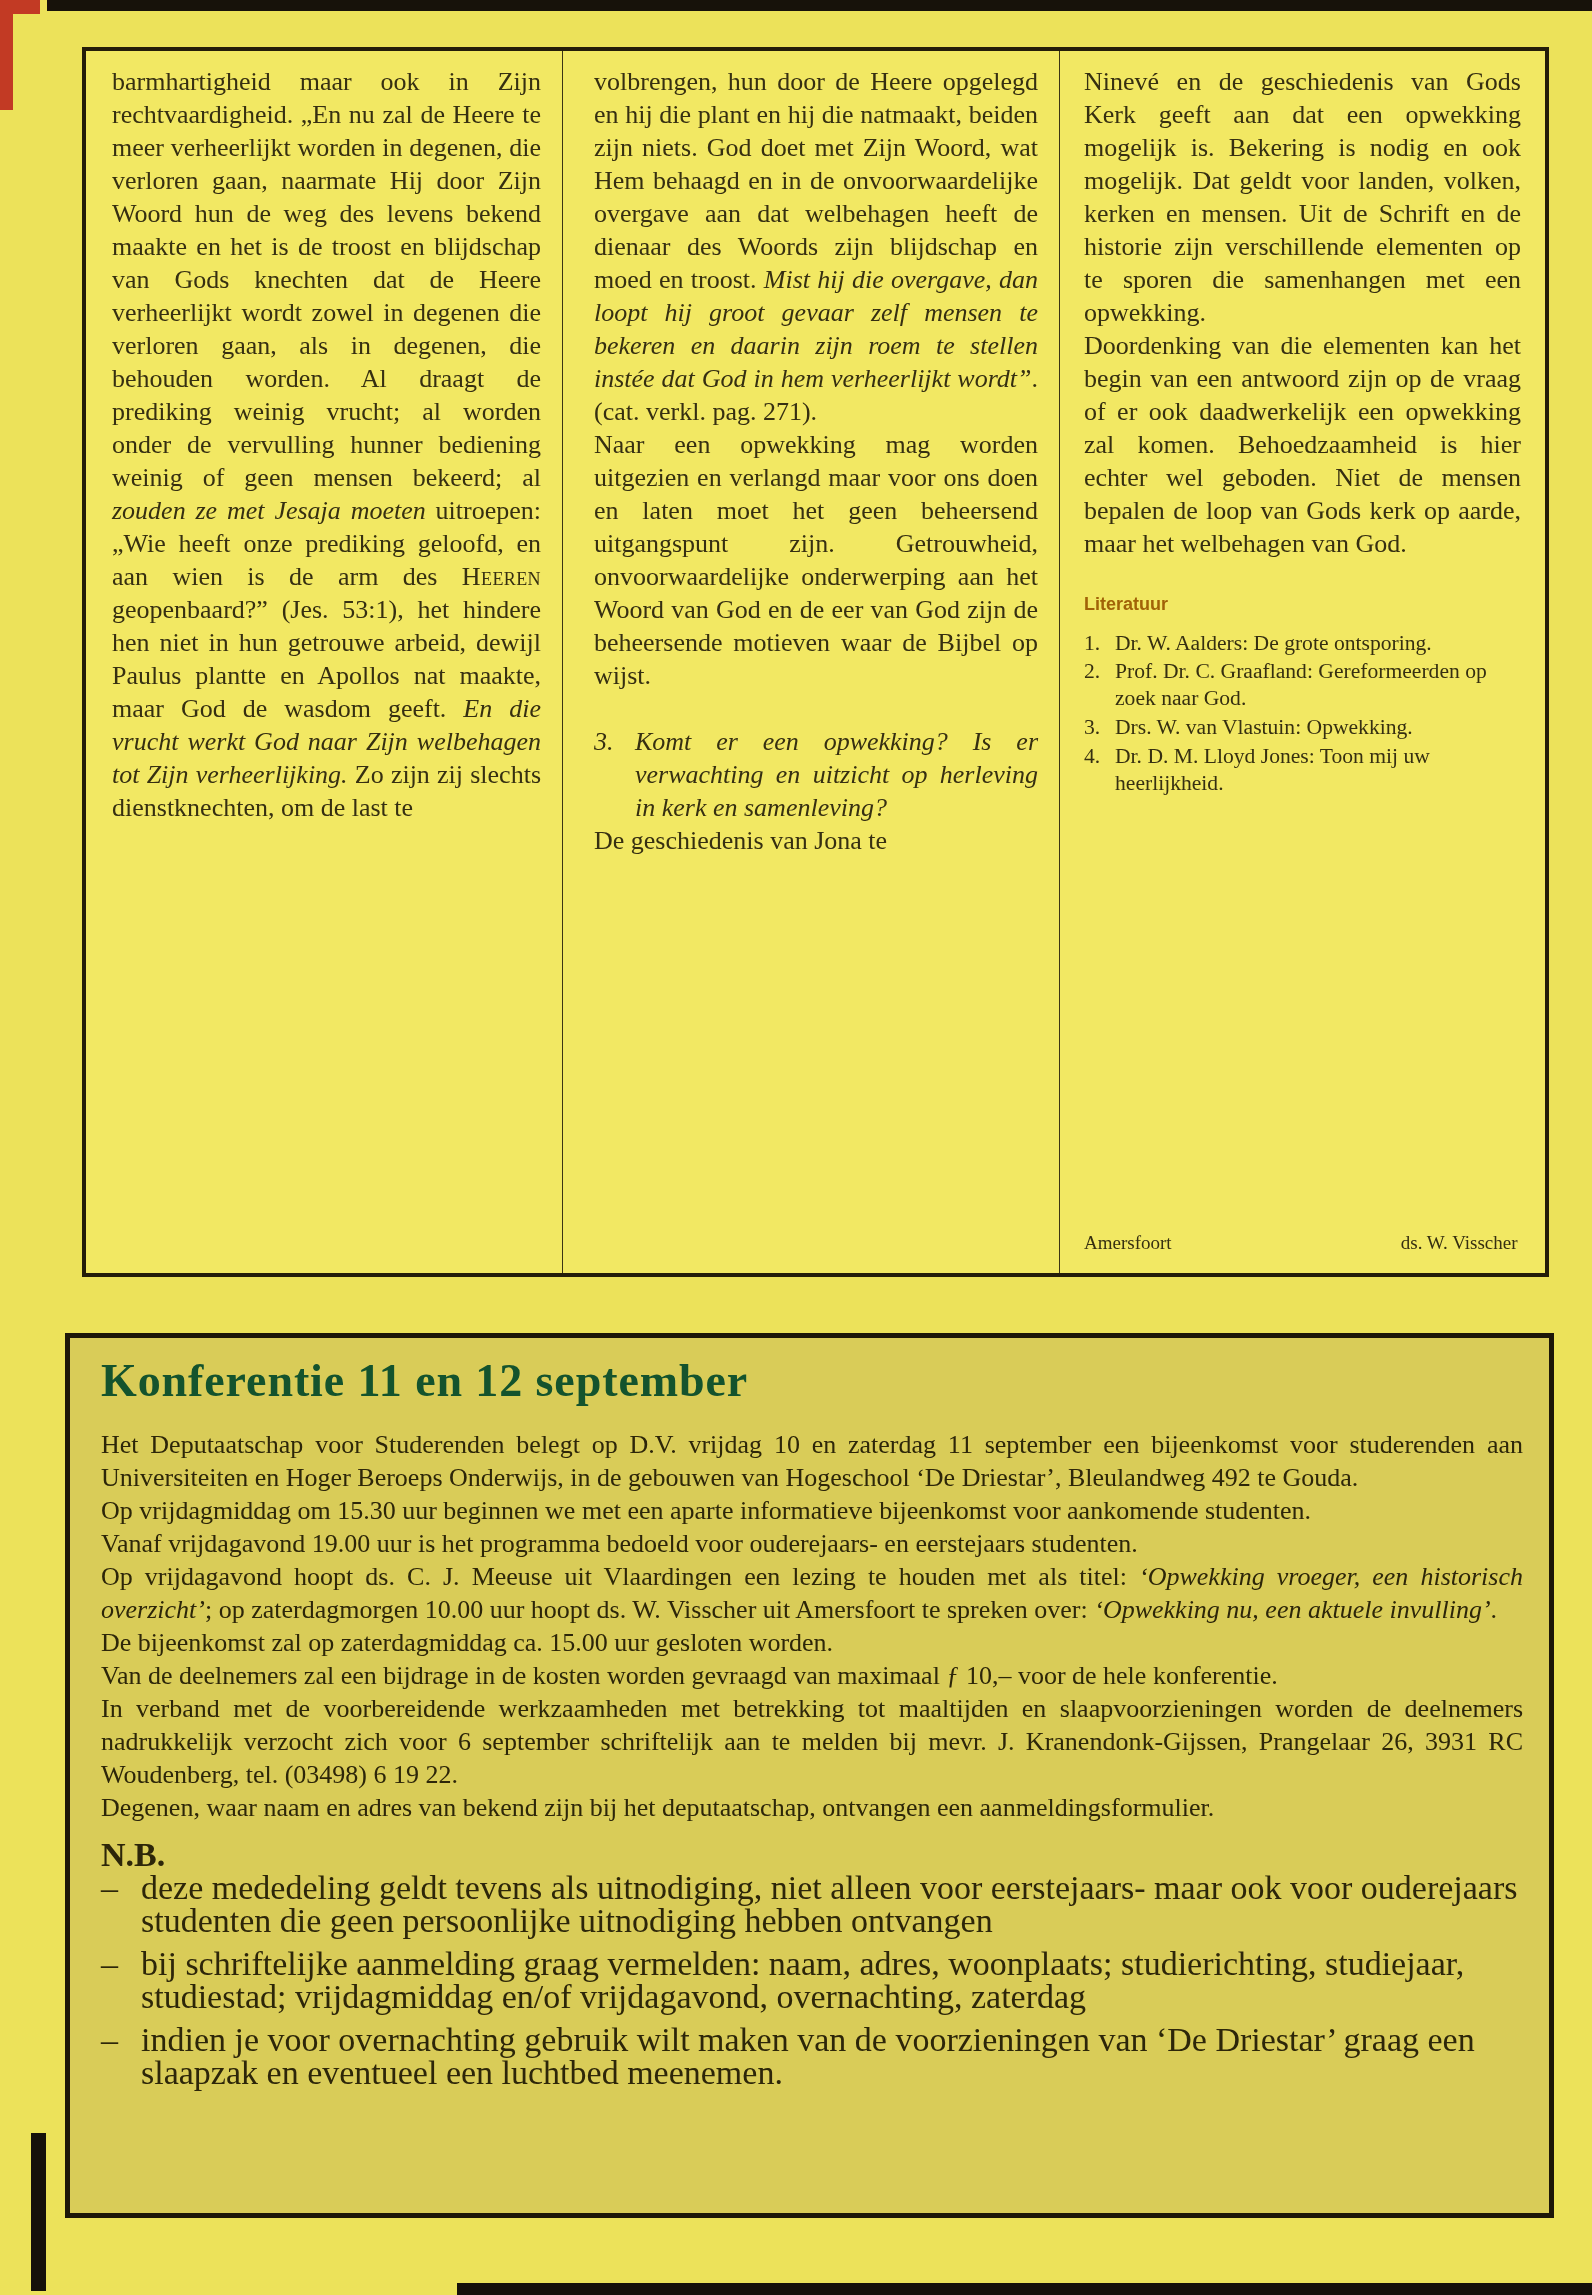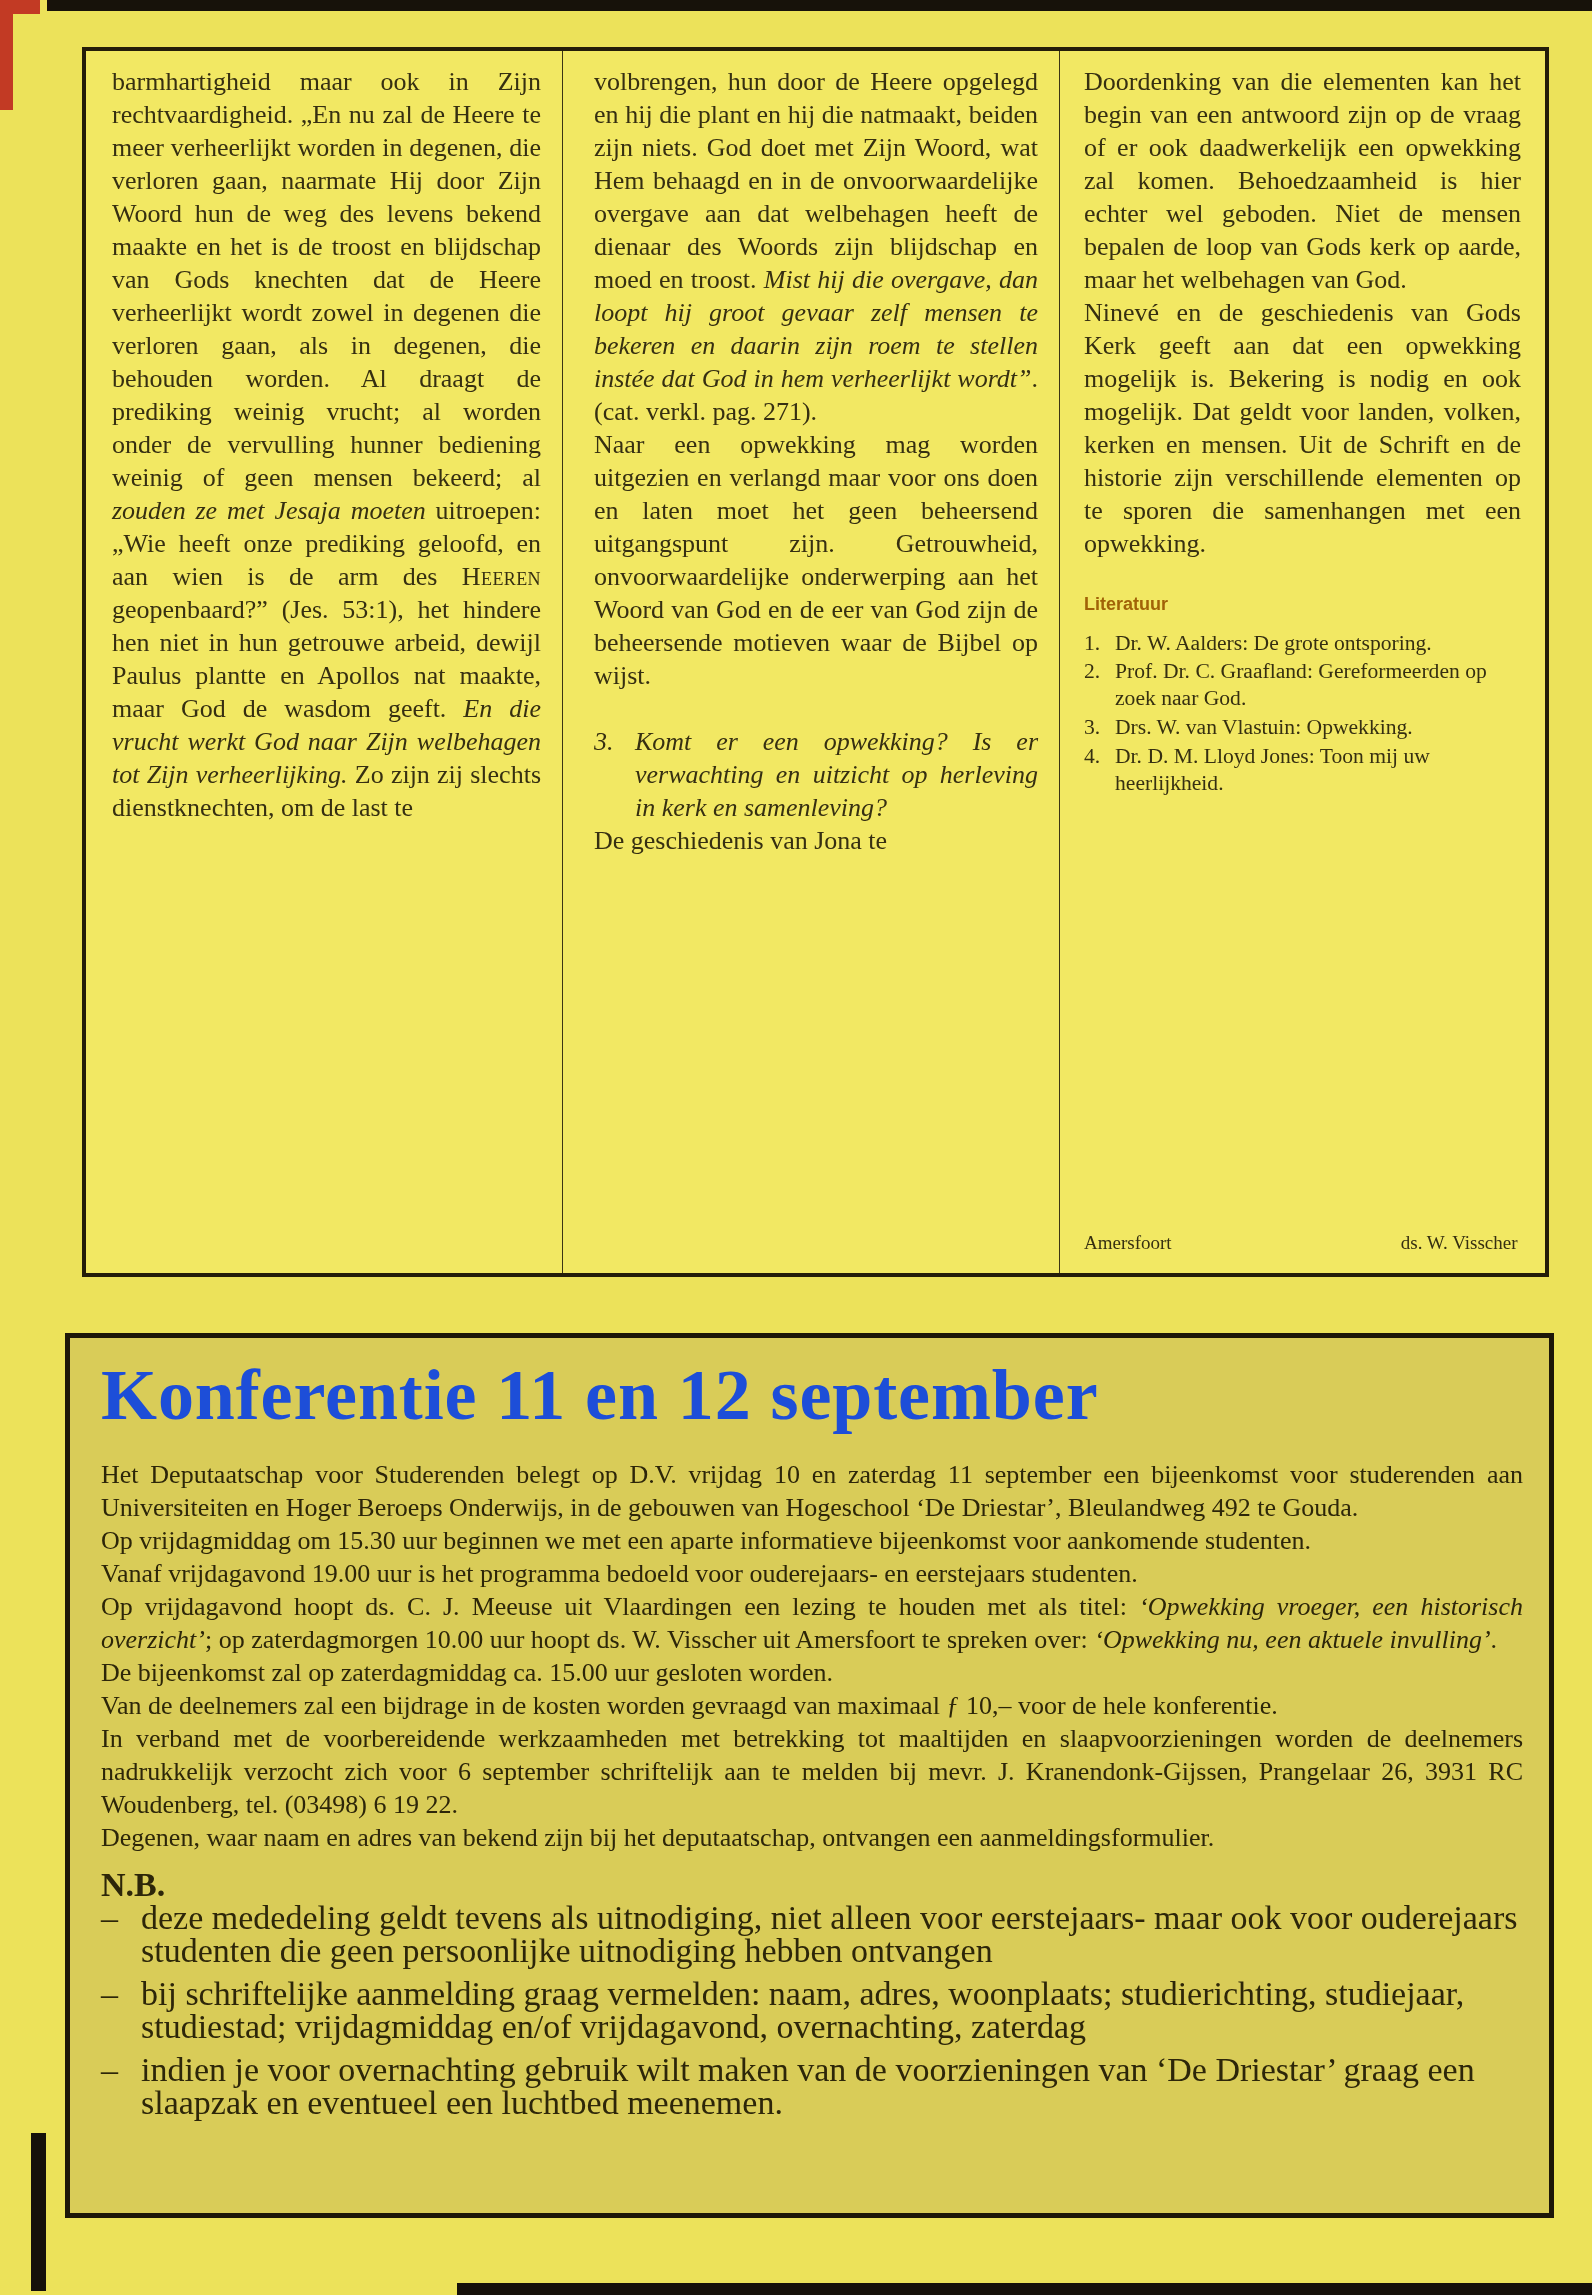--- a/index.html
+++ b/index.html
@@ -43,21 +43,21 @@
   .lit-item .t{flex:1;}
   .signoff{margin-top:auto;display:flex;justify-content:space-between;
            font-size:19px;padding:0 3.5px 14px 0;text-align:left;}
 
   
   .ann-box{
     position:absolute;left:65px;top:1333px;width:1489px;height:885px;
     box-sizing:border-box;border:5.2px solid #1d1708;background:#d9cc58;
     padding:8.6px 26px 0 31px;color:#2d2609;
   }
-  .ann-title{font-size:72px;font-weight:bold;margin:7px 0 21px 0;color:#1d4ed8;
+  .ann-title{font-size:46px;font-weight:bold;margin:7px 0 21px 0;color:#14532d;
              letter-spacing:0.9px;text-align:left;}
   .ann-p{font-size:26px;line-height:33px;text-align:justify;margin:0;}
   .nb-block{display:flex;margin-top:14px;font-size:34px;line-height:33px;flex-direction:column;}
   .nb-label{flex:none;width:76px;font-weight:bold;}
   .nb-items{flex:1;}
   .nb-item{display:flex;margin-bottom:10.4px;}
   .nb-dash{flex:none;width:40px;}
   .nb-text{flex:1;text-align:left;}
 </style>
 </head>
@@ -82,22 +82,22 @@
       <p class="para">Naar een opwekking mag worden uitgezien en verlangd maar voor ons doen en laten moet het geen beheersend uitgangspunt zijn. Getrouwheid, onvoorwaardelijke onderwerping aan het Woord van God en de eer van God zijn de beheersende motieven waar de Bijbel op wijst.</p>
       <div class="vgap"></div>
       <div class="hang">
         <span class="num">3.</span>
         <span class="txt"><span class="st-i">Komt er een opwekking? Is er verwachting en uitzicht op herleving in kerk en samenleving?</span></span>
       </div>
       <p class="para">De geschiedenis van Jona te</p>
     </div>
 
     <div class="col col-3">
+      <p class="para">Ninevé en de geschiedenis van Gods Kerk geeft aan dat een opwekking mogelijk is. Bekering is nodig en ook mogelijk. Dat geldt voor landen, volken, kerken en mensen. Uit de Schrift en de historie zijn verschillende elementen op te sporen die samenhangen met een opwekking.</p>
       <p class="para">Doordenking van die elementen kan het begin van een antwoord zijn op de vraag of er ook daadwerkelijk een opwekking zal komen. Behoedzaamheid is hier echter wel geboden. Niet de mensen bepalen de loop van Gods kerk op aarde, maar het welbehagen van God.</p>
-      <p class="para">Ninevé en de geschiedenis van Gods Kerk geeft aan dat een opwekking mogelijk is. Bekering is nodig en ook mogelijk. Dat geldt voor landen, volken, kerken en mensen. Uit de Schrift en de historie zijn verschillende elementen op te sporen die samenhangen met een opwekking.</p>
       <div class="lit-heading">Literatuur</div>
       <div class="lit-list">
         <div class="lit-item">
           <span class="n">1.</span>
           <span class="t">Dr. W. Aalders: De grote ontsporing.</span>
         </div>
         <div class="lit-item">
           <span class="n">2.</span>
           <span class="t">Prof. Dr. C. Graafland: Gereformeerden op zoek naar God.</span>
         </div>

